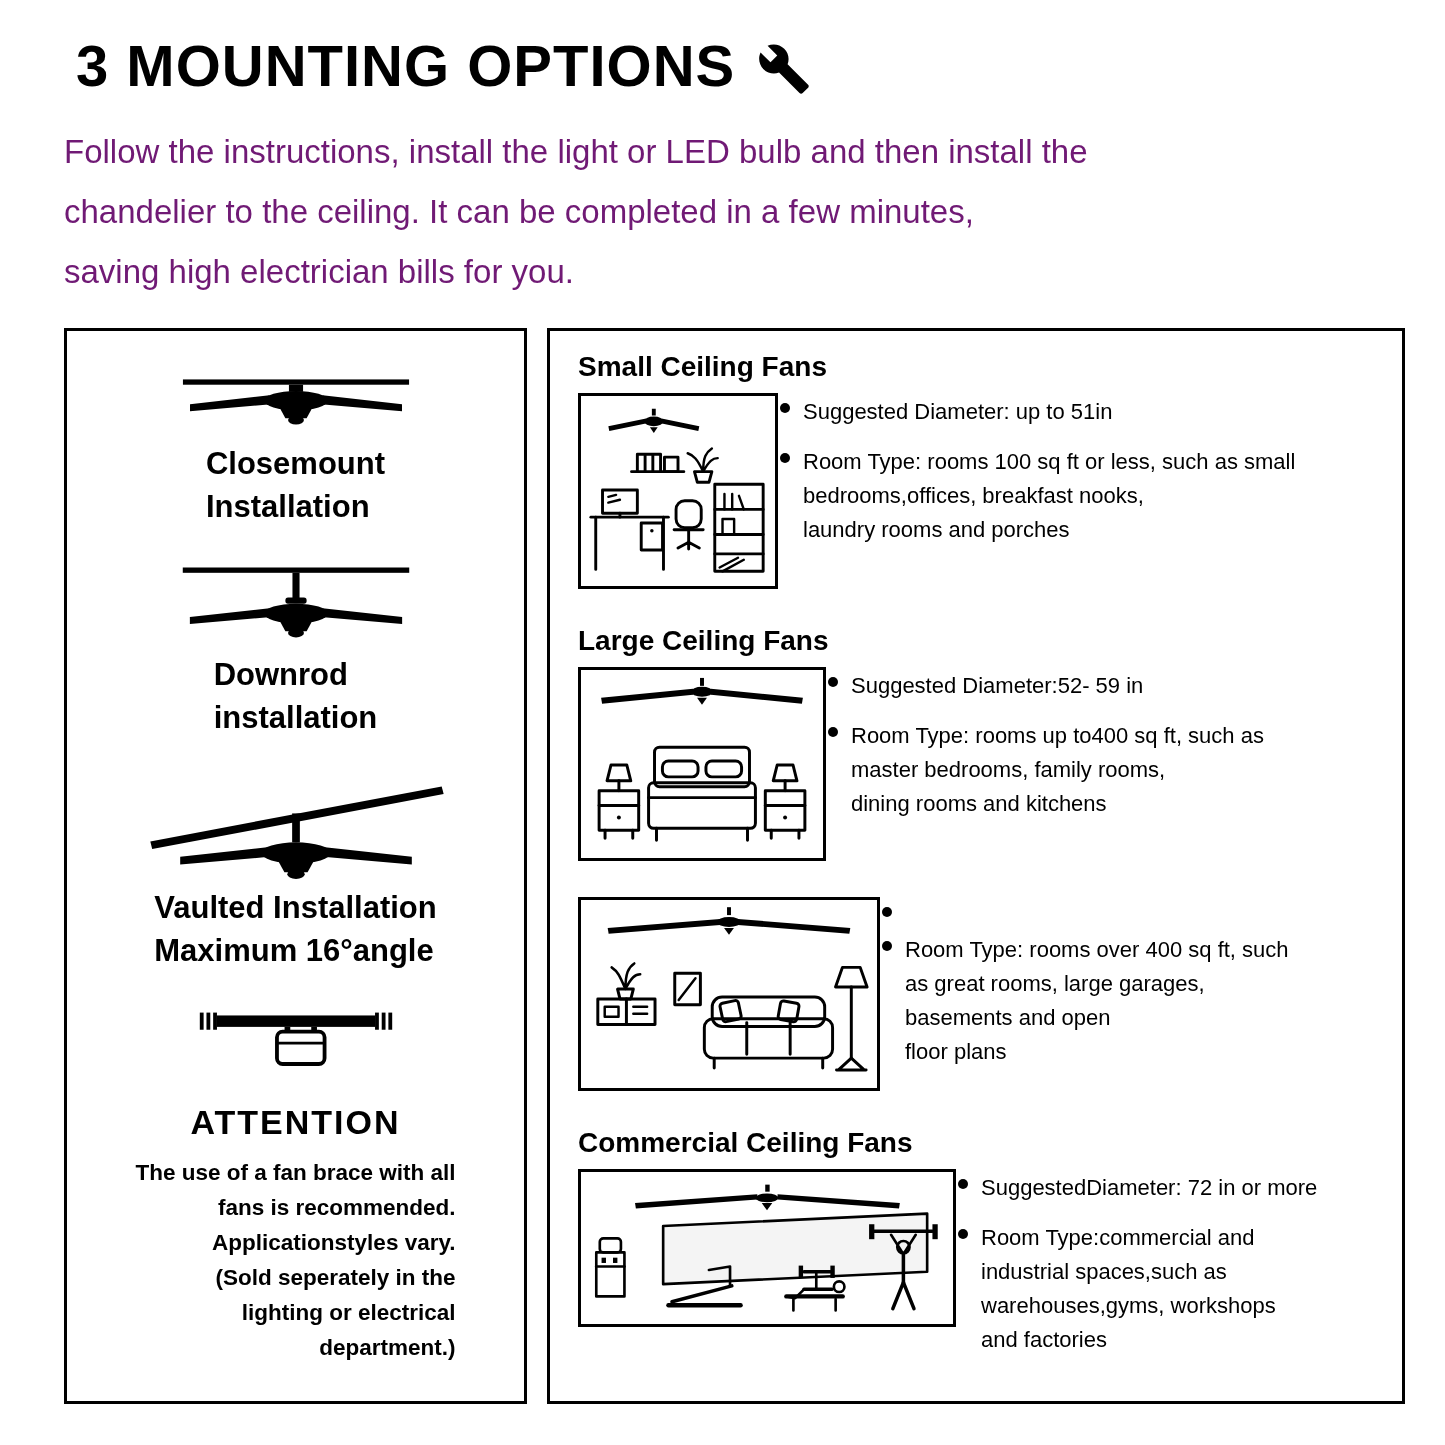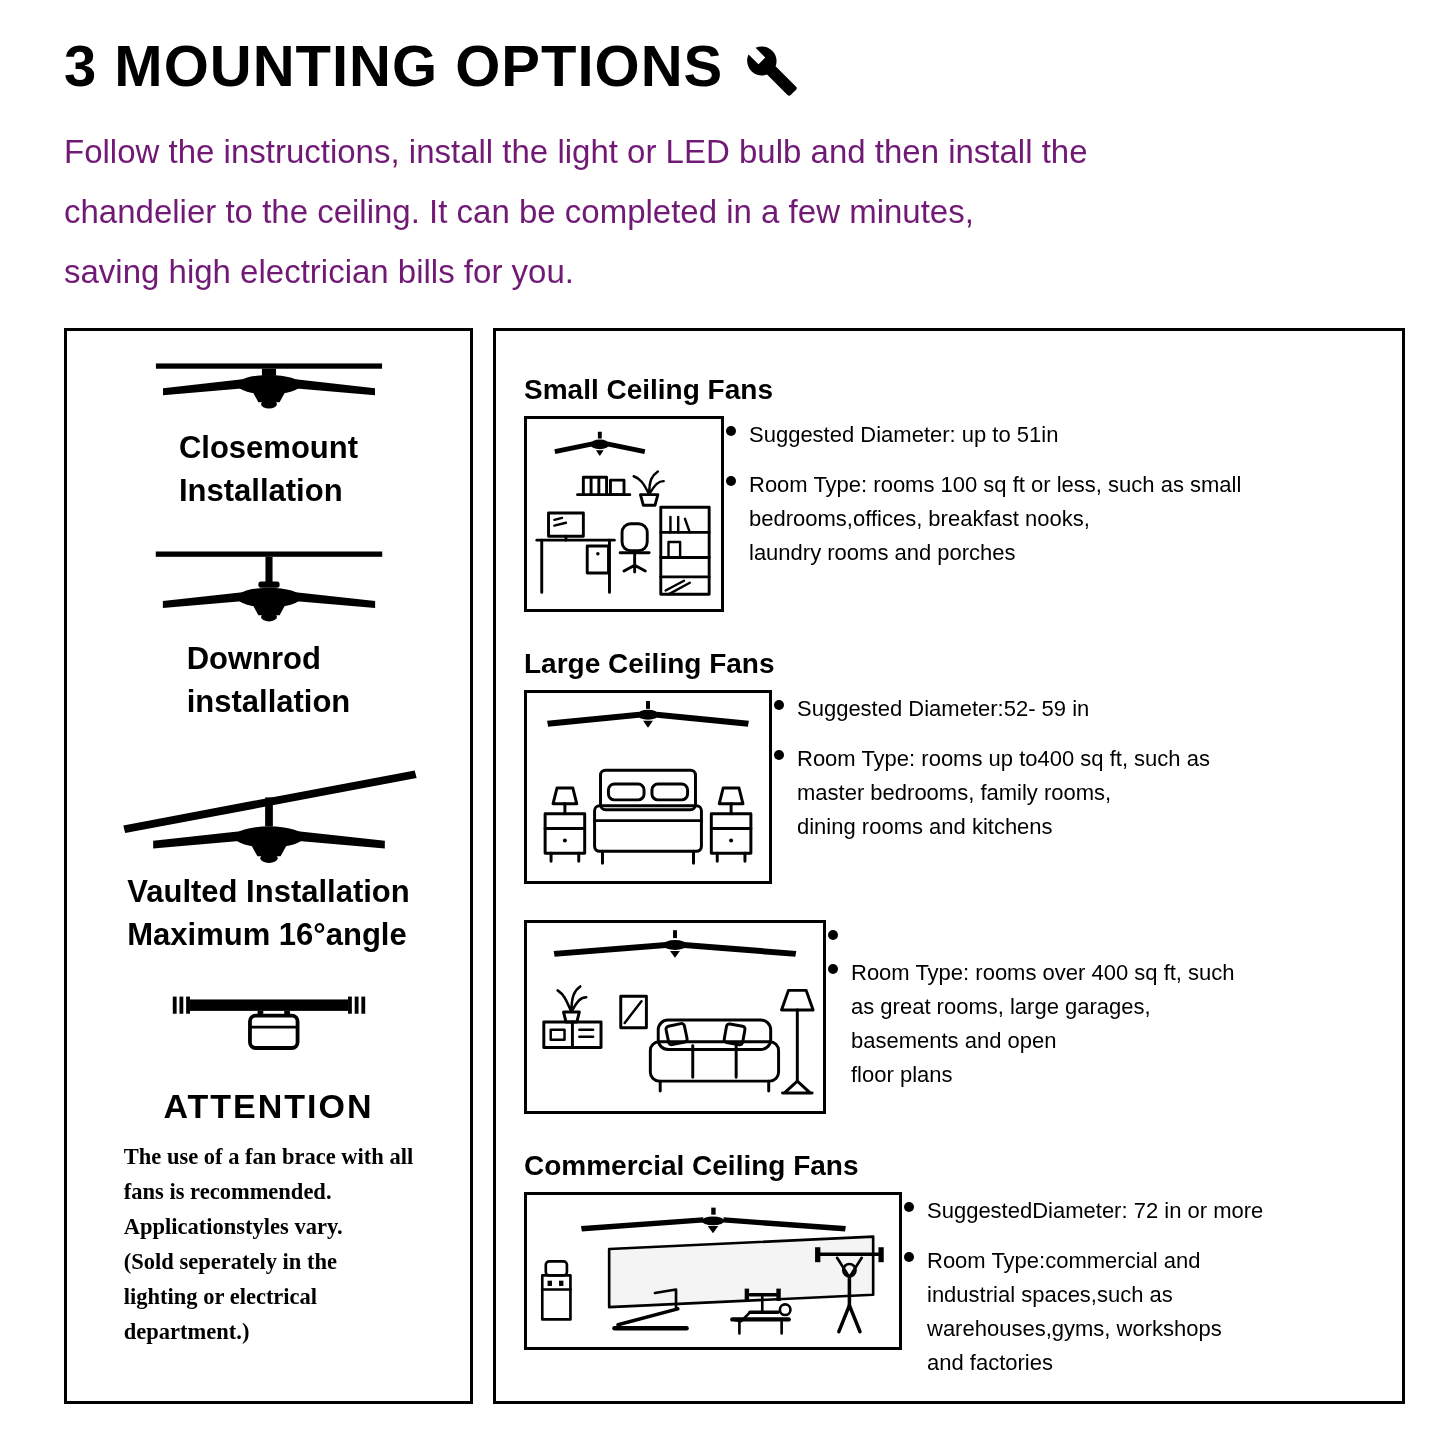--- a/index.html
+++ b/index.html
@@ -1,29 +1,29 @@
 <!DOCTYPE html>
 <html><head>
 <meta charset="utf-8">
 <style>
   html,body{margin:0;padding:0;background:#fff;}
   .page{width:1445px;height:1445px;box-sizing:border-box;background:#fff;color:#000;
         font-family:"Liberation Sans",sans-serif;padding:34px 40px 0 64px;overflow:hidden;position:relative;}
-  .title-row{display:flex;align-items:flex-end;gap:22px;}
+  .title-row{display:flex;align-items:flex-start;gap:22px;margin-left:12px;}
   .page-title{font-size:58px;font-weight:900;letter-spacing:1px;line-height:1.1;}
   .wrench{width:54px;height:54px;margin-top:8px;flex-shrink:0;}
   .intro{margin-top:24px;font-size:33px;line-height:1.82;white-space:pre-line;color:#701a75;}
   .panels{margin-top:26px;display:flex;gap:20px;height:1076px;}
-  .lbox{width:409px;flex-shrink:0;border:3px solid #000;box-sizing:border-box;display:flex;
-        flex-direction:column;align-items:center;padding-top:28px;overflow:hidden;}
+  .lbox{width:463px;flex-shrink:0;border:3px solid #000;box-sizing:border-box;display:flex;
+        flex-direction:column;align-items:center;padding-top:44px;overflow:hidden;}
   .rbox{flex:1;border:3px solid #000;box-sizing:border-box;padding:20px 26px 0 28px;overflow:hidden;}
   .opt-label{font-weight:bold;font-size:31px;line-height:1.4;white-space:pre-line;text-align:left;}
   .attn-title{font-weight:bold;font-size:34px;letter-spacing:2px;margin-top:34px;}
-  .attn-text{font-weight:bold;font-size:22.5px;line-height:1.55;text-align:left;white-space:pre-line;margin-top:14px;font-family:Liberation Serif, serif;}
-  .sec{margin-bottom:36px;margin-top:23px;}
+  .attn-text{font-weight:bold;font-size:22.5px;line-height:1.55;text-align:right;white-space:pre-line;margin-top:14px;}
+  .sec{margin-bottom:36px;}
   .sec-title{font-weight:bold;font-size:28px;margin-bottom:10px;}
   .sec-row{display:flex;gap:2px;}
   .illus{border:3px solid #000;box-sizing:border-box;display:flex;align-items:center;justify-content:center;
          flex-shrink:0;background:#fff;}
   .illus.small{width:200px;height:196px;}
   .illus.large{width:248px;height:194px;}
   .illus.oversized{width:302px;height:194px;}
   .illus.commercial{width:378px;height:158px;}
   .bullets{padding-top:2px;}
   .bullet{display:flex;margin-bottom:16px;}

